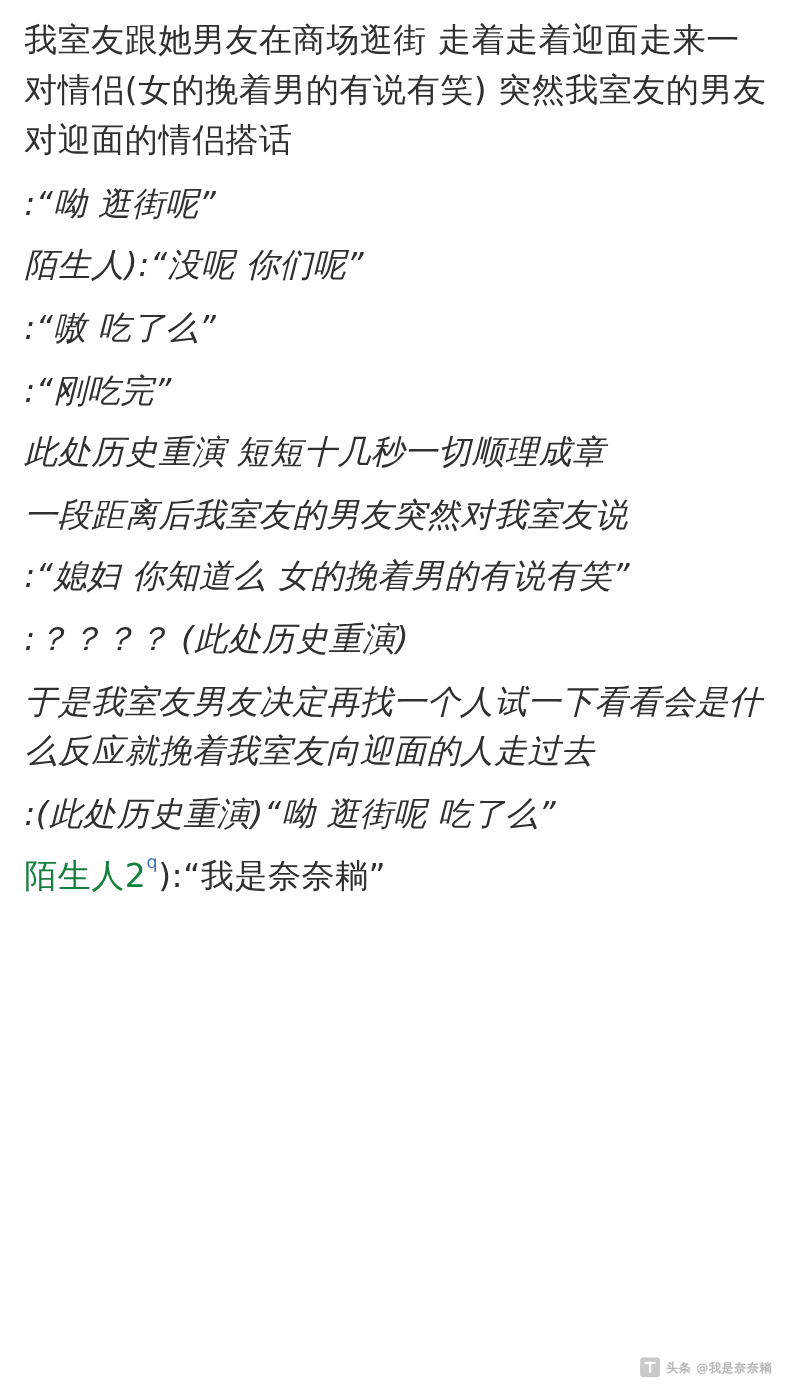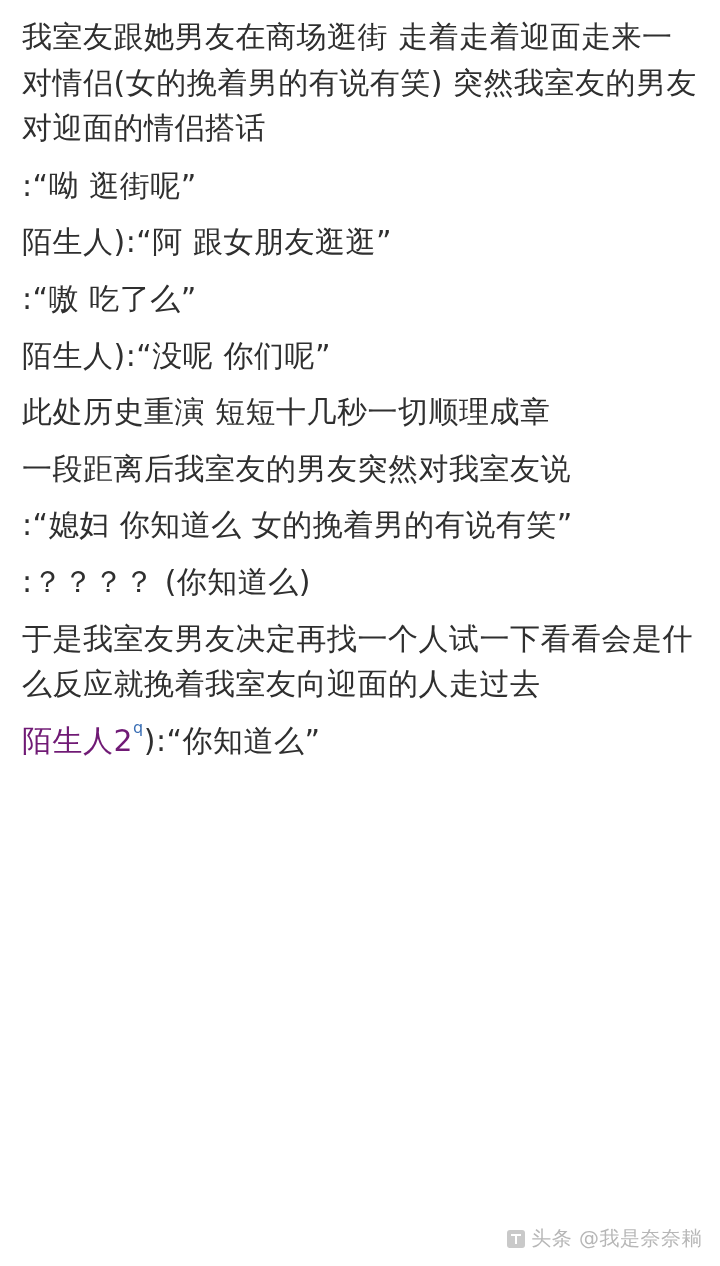--- a/index.html
+++ b/index.html
@@ -26,50 +26,52 @@
     font-size: 30px;
     line-height: 1.52;
     letter-spacing: 0.5px;
     color: #2f2f2f;
     margin: 0 0 12px 0;
     word-break: break-word;
     white-space: pre-wrap;
   }
   .para.tight {
     margin-bottom: 11px;
+    font-style: italic;
   }
   .last-line {
     font-size: 30px;
     line-height: 1.52;
     letter-spacing: 0.5px;
     margin: 0;
     color: #2f2f2f;
     display: flex;
     align-items: flex-start;
   }
   .name-highlight {
-    color: #701a75;
+    color: #15803d;
   }
   .sup-mark {
     font-size: 16px;
     vertical-align: super;
     color: #3b6fb5;
     position: relative;
     top: -2px;
   }
   .watermark {
     position: absolute;
     right: 18px;
     bottom: 14px;
     display: flex;
     align-items: center;
     gap: 6px;
     color: #b7b7b7;
-    font-size: 20px;
+    font-size: 11px;
     letter-spacing: 0.5px;
+    font-weight: bold;
   }
   .wm-logo {
     width: 18px;
     height: 18px;
     border-radius: 3px;
     background: #c9c9c9;
     display: inline-block;
     position: relative;
   }
   .wm-logo::before {
@@ -91,33 +93,34 @@
     background: #ffffff;
   }
 </style>
 </head>
 <body>
 
 <div id="page">
 
   <p class="para">我室友跟她男友在商场逛街 走着走着迎面走来一对情侣(女的挽着男的有说有笑) 突然我室友的男友对迎面的情侣搭话</p>
   <p class="para tight">:“呦 逛街呢”</p>
-  <p class="para tight">陌生人):“阿 跟女朋友逛逛”</p>
+  <p class="para tight">陌生人):“没呢 你们呢”</p>
   <p class="para tight">:“嗷 吃了么”</p>
-  <p class="para tight">陌生人):“没呢 你们呢”</p>
+  <p class="para tight">:“刚吃完”</p>
   <p class="para tight">此处历史重演 短短十几秒一切顺理成章</p>
   <p class="para tight">一段距离后我室友的男友突然对我室友说</p>
   <p class="para tight">:“媳妇 你知道么 女的挽着男的有说有笑”</p>
-  <p class="para tight">:？？？？ (你知道么)</p>
+  <p class="para tight">:？？？？ (此处历史重演)</p>
   <p class="para tight">于是我室友男友决定再找一个人试一下看看会是什么反应就挽着我室友向迎面的人走过去</p>
+  <p class="para tight">:(此处历史重演)“呦 逛街呢 吃了么”</p>
 
   <div class="last-line">
     <span class="name-highlight">陌生人2</span>
       <span class="sup-mark">q</span>
-      <span>):“你知道么”</span>
+      <span>):“我是奈奈耥”</span>
   </div>
 
   <div class="watermark">
     <span class="wm-logo"></span>
     <span>头条 @我是奈奈耥</span>
   </div>
 
 </div>
 
 </body></html>

